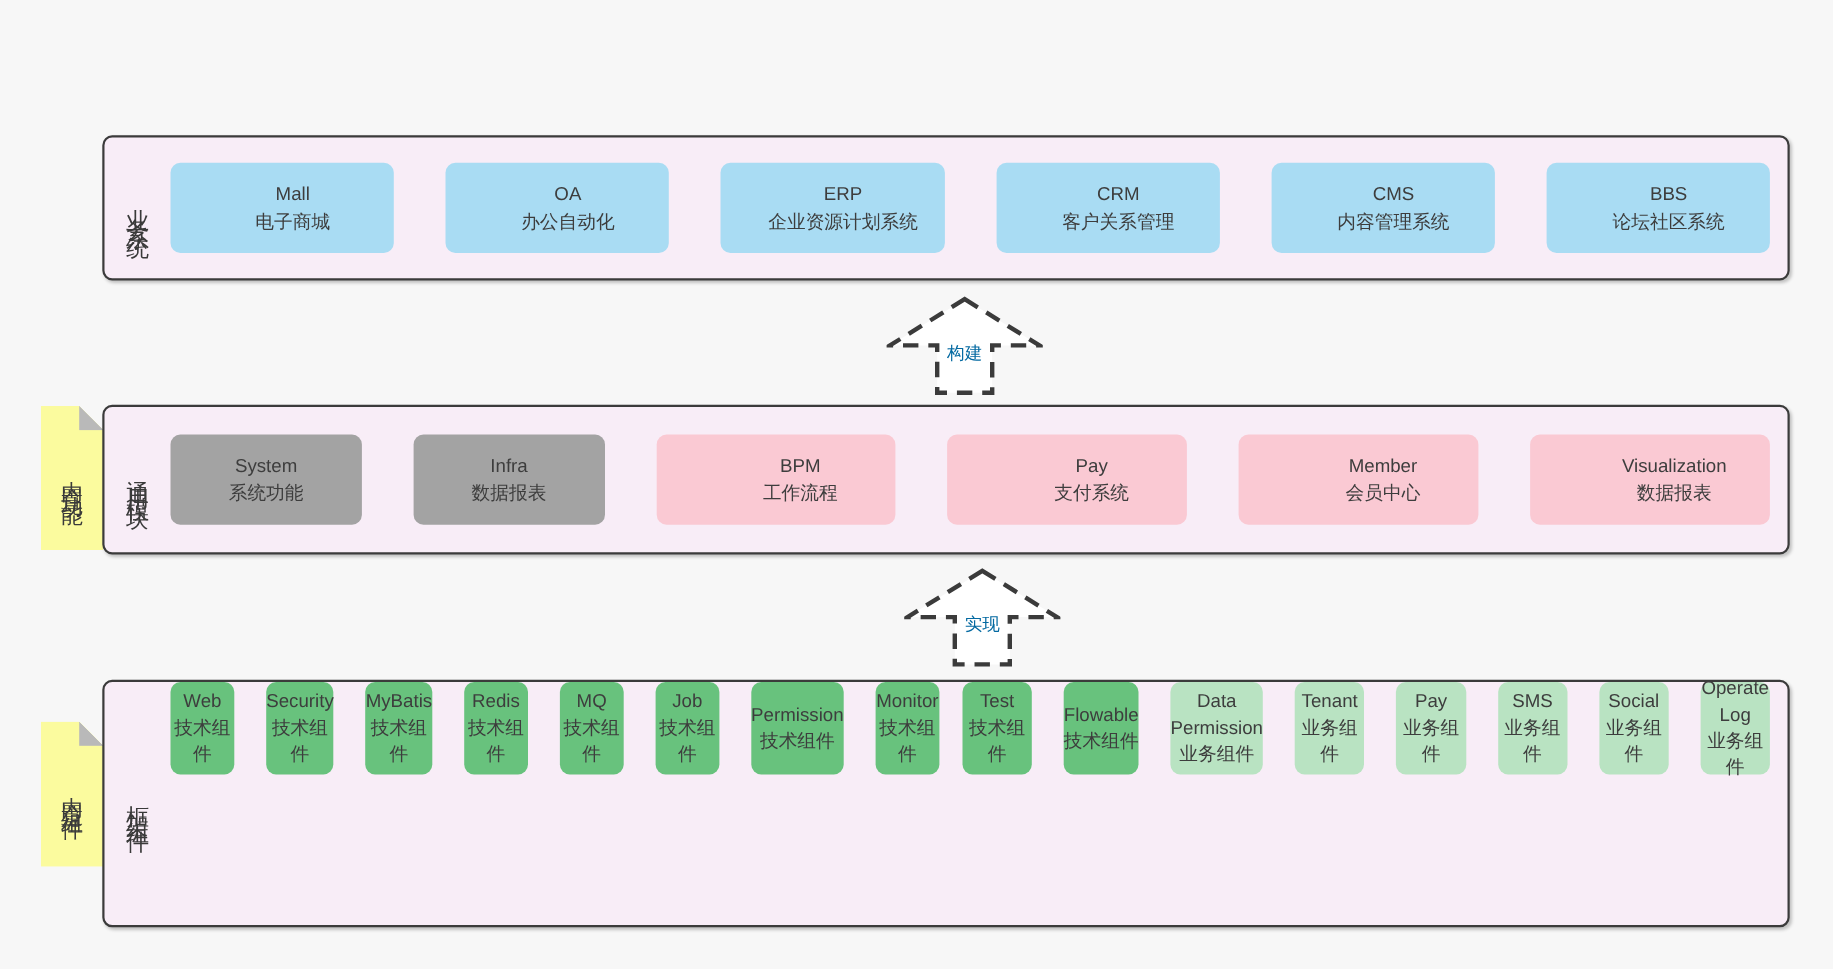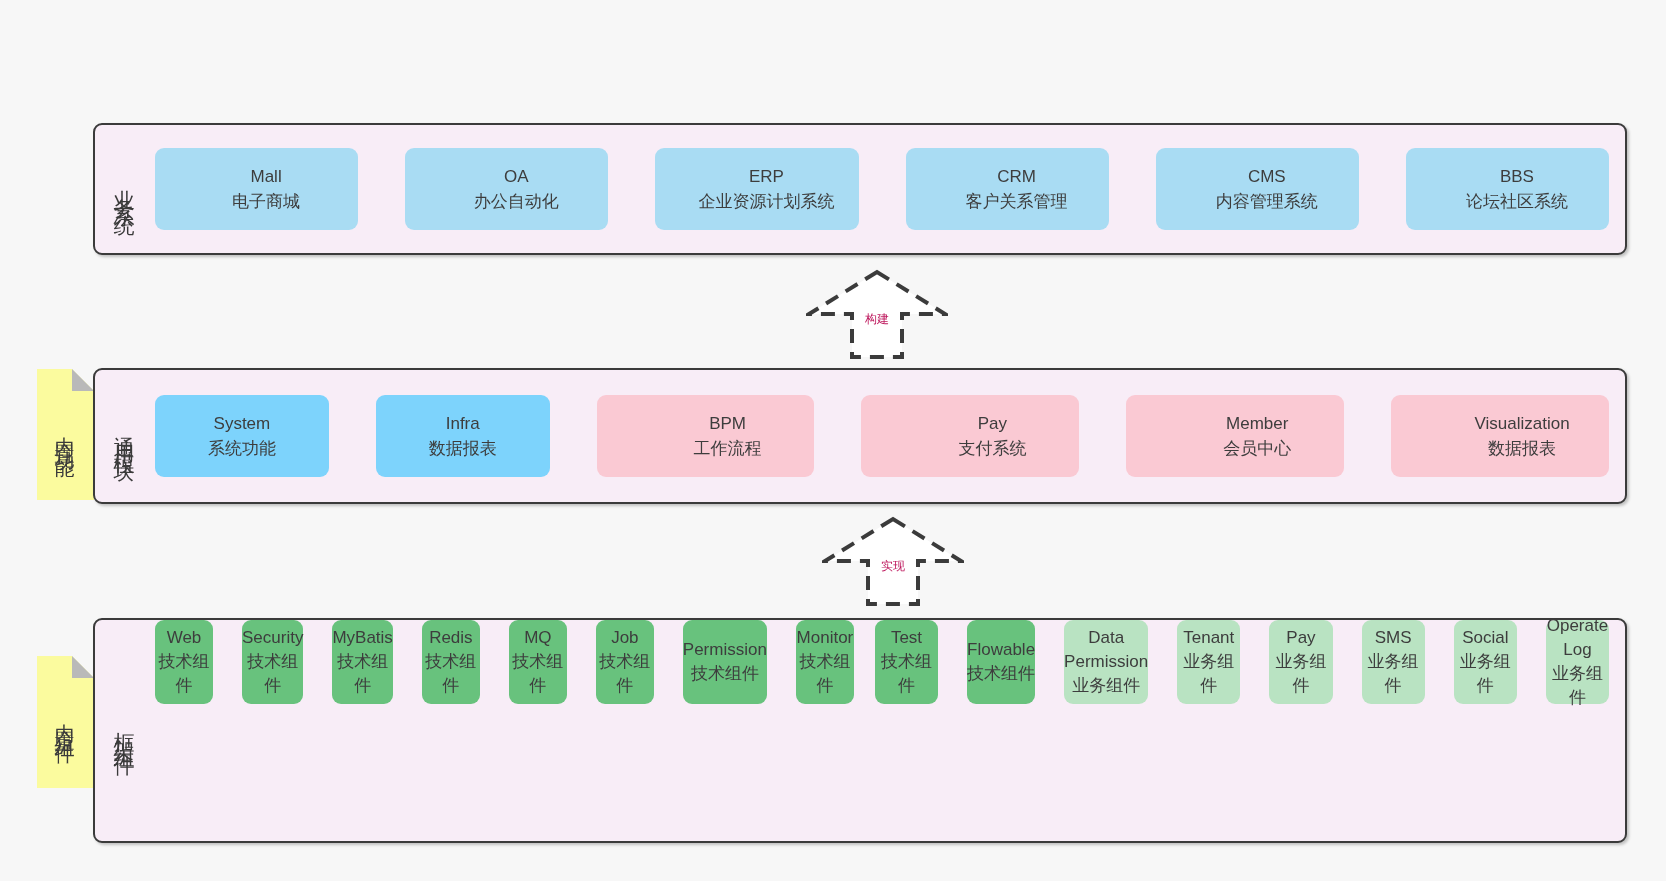--- a/index.html
+++ b/index.html
@@ -43,21 +43,21 @@
 
   
   .box {
     flex:1; border-radius:9px;
     display:flex; flex-direction:column; align-items:center; justify-content:center;
     text-align:center; font-size:17px; line-height:25px; color:#3d3d3d;
   }
   .layer-boxes .box { height:82px; }
   .row .box { height:84px; line-height:24px; }
   .blue        { background:#a9dcf3;padding-left:19px; }
-  .red         { background:#7dd3fc; }
+  .red         { background:#a3a3a3; }
   .pink        { background:#fac9d3;padding-left:44px; }
   .green-dark  { background:#68c27d; }
   .green-light { background:#b9e3c2; }
   .narrow-title { display:inline-block; max-width:96px; }
 
   
   .note {
     position:absolute; left:37px; width:57px;
     background:#fbfb9e;
     clip-path:polygon(0 0, calc(100% - 22px) 0, 100% 22px, 100% 100%, 0 100%);
@@ -74,21 +74,21 @@
     font-size:20px; letter-spacing:7px; color:#3a3a3a;
   }
 
   
   .arrow { position:absolute; width:142px; height:91px; }
   .arrow-1 { left:806px; top:269px; }
   .arrow-2 { left:822px; top:516px; }
   .arrow svg { display:block; width:142px; height:91px; }
   .arrow-label {
     position:absolute; left:50%; top:42px; transform:translateX(-50%);
-    background:#ffffff; font-size:12px; color:#be185d; padding:0 2px; white-space:nowrap;
+    background:#ffffff; font-size:16px; color:#0369a1; padding:0 2px; white-space:nowrap;
   }
 </style>
 </head>
 <body>
 
 <div class="canvas">
 
   <div class="note note-1">
     <div class="note-fold"></div>
     <span class="note-text">内置功能</span>

